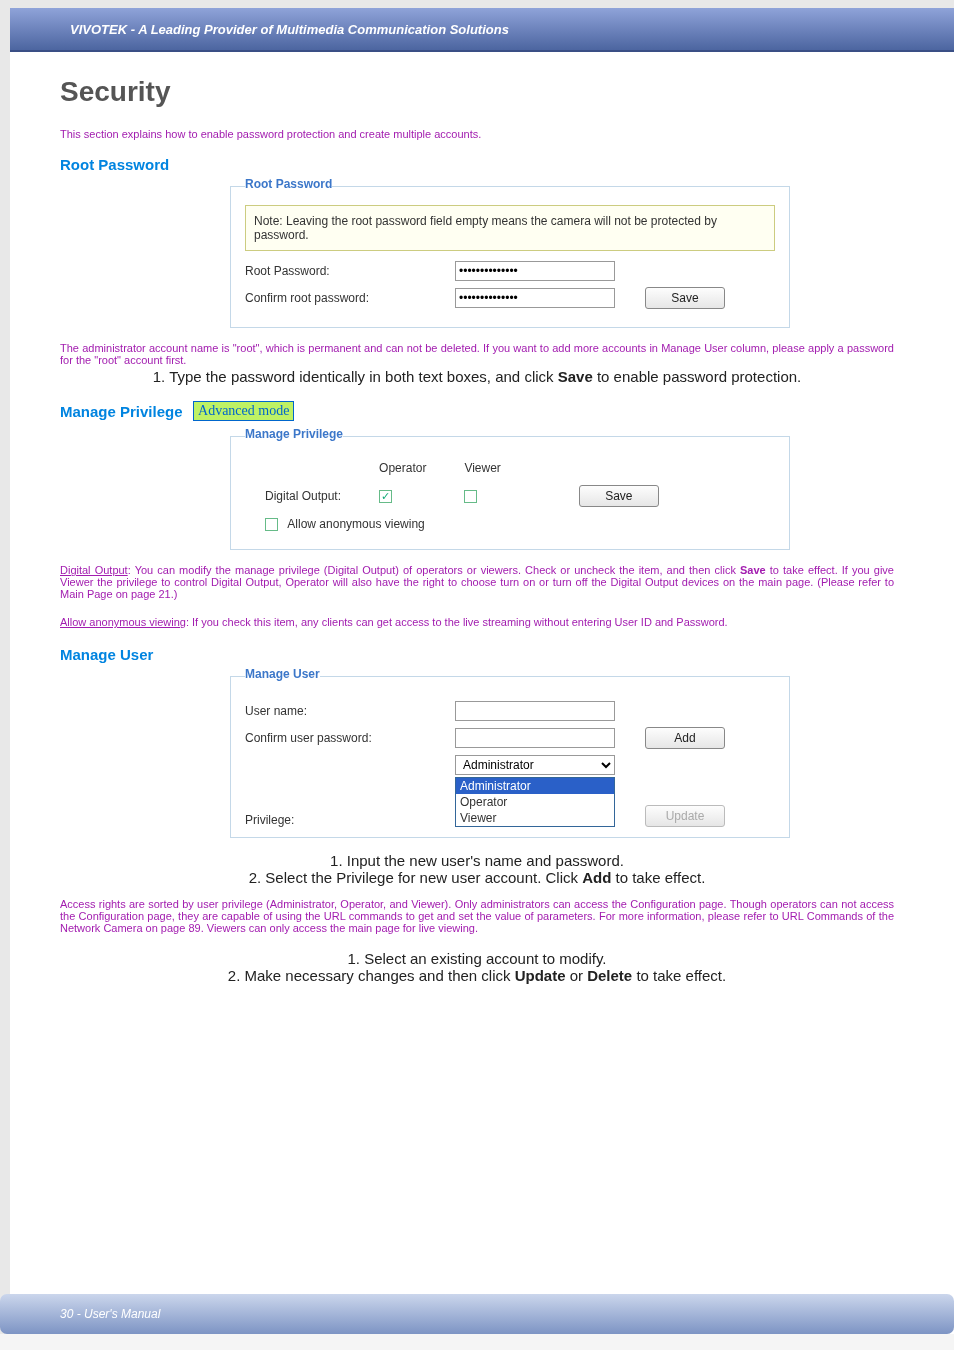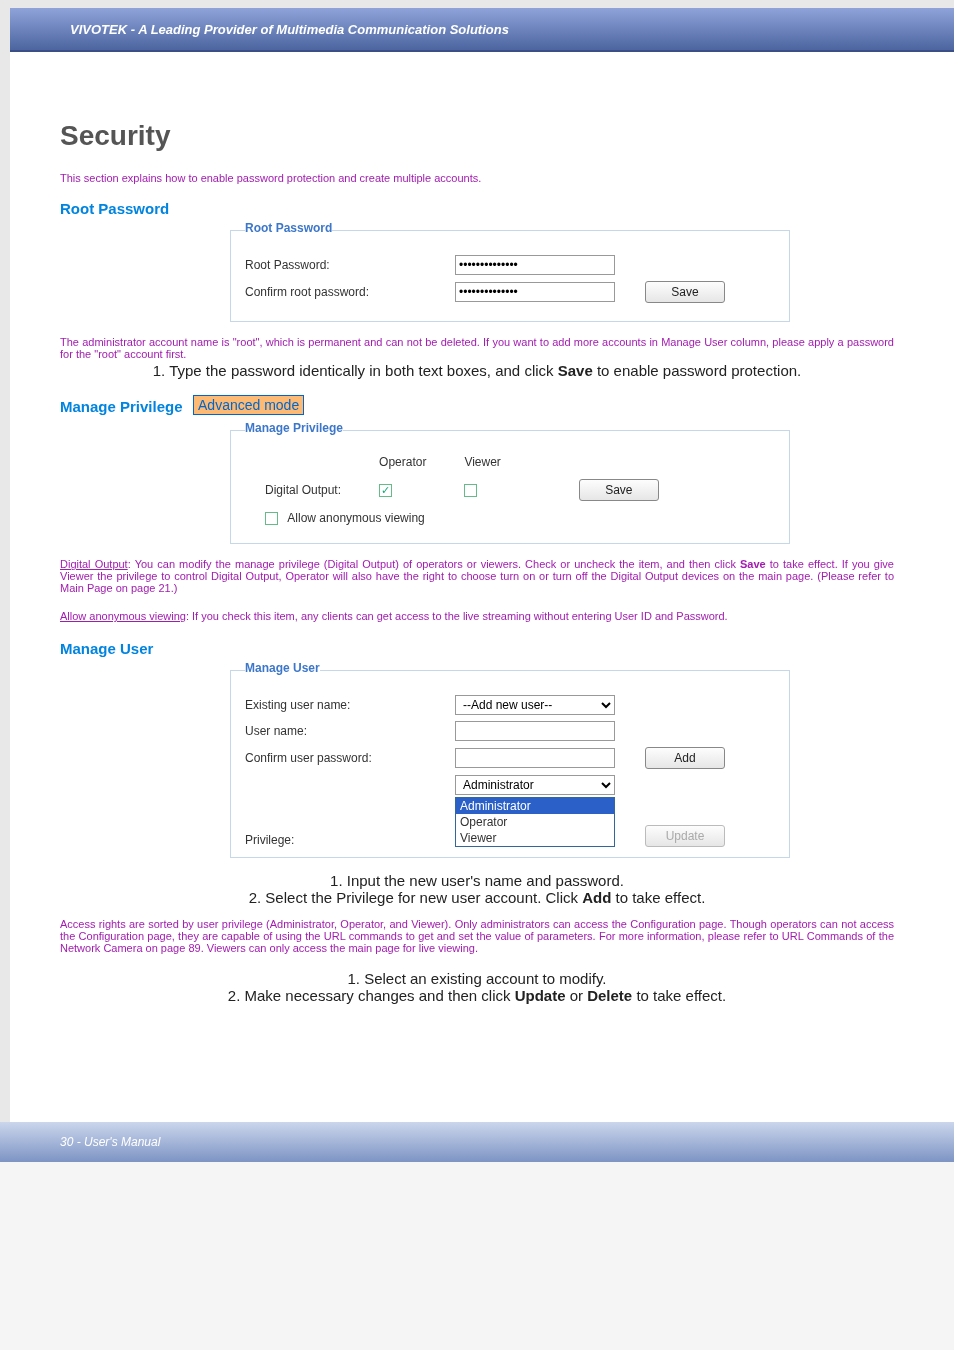--- a/index.html
+++ b/index.html
@@ -7,42 +7,41 @@
     width: 954px;
     height: 1350px;
     background: #f5f5f5;
     font-family: Arial, Helvetica, sans-serif;
     color: #222;
     position: relative;
   }
   .page {
     background: #fff;
     width: 954px;
-    height: 1162px;
+    height: 1334px;
     padding: 0;
     position: relative;
   }
   .topbar {
     height: 52px;
     background: linear-gradient(#8fa3d9 0%, #4c65a0 100%);
     border-top: 8px solid #e8e8e8;
     border-bottom: 2px solid #3a4f85;
     display: flex;
     align-items: center;
     padding-left: 70px;
   }
   .topbar-text {
     color: #fff;
     font-style: italic;
     font-weight: bold;
     font-size: 13px;
   }
   .content {
-    padding: 32px 60px 20px 60px;
-    margin-top: 36px;
+    padding: 24px 60px 20px 60px;
   }
   h1.sec-title {
     font-size: 28px;
     color: #555;
     font-weight: bold;
     margin-bottom: 20px;
   }
   .body-text {
     font-size: 11px;
     color: #a21caf;
@@ -88,39 +87,39 @@
   .winbtn {
     min-width: 80px; height: 22px; font-size: 12px;
     background: linear-gradient(#fdfdfd,#e6e6e6);
     border:1px solid #888; border-radius:3px; color:#222;
     display:inline-flex; align-items:center; justify-content:center;
     margin-left: 30px;
   }
   .winbtn.disabled { color:#aaa; border-color:#bbb; }
   .adv-badge {
     display:inline-block; border:1px solid #0066cc; color:#0066cc;
-    background:#fdba74; font-size:14px; padding:1px 4px; margin-left:6px;
-    position:relative; top:-2px;
+    background:#bef264; font-size:14px; padding:1px 4px; margin-left:6px;
+    position:relative; top:-2px;font-family:Liberation Serif, serif;
   }
   .priv-table { font-size:12px; color:#333; }
   .priv-table td { padding: 4px 18px; }
   .chk { width:13px; height:13px; border:1px solid #6b8; background:#fff; display:inline-block; vertical-align:middle; }
   .chk.on::after { content:"✓"; color:#1a7; font-size:11px; line-height:11px; display:block; text-align:center; }
   .select-expanded {
     border:1px solid #369; font-size:12px; width:160px; margin-top:2px;
   }
   .select-expanded .sel-opt { padding:1px 4px; }
   .select-expanded .sel-opt.hl { background:#2a60c8; color:#fff; }
   ol.steps, ul.steps { list-style:none; margin:2px 0 12px 0; font-size:15px;text-align:center; }
   .just { text-align: justify; }
   .uline { text-decoration: underline; }
   .footer {
     position:absolute; left:0; right:0; bottom:0;
     height:40px; background:linear-gradient(#cbd6ec,#7d94c4);
-    display:flex; align-items:center; padding-left:60px;
+    display:flex; align-items:center; padding-left:60px;border-radius:7px;
   }
   .footer-text { color:#fff; font-style:italic; font-size:12px; }
   .left-stripe {
     position:absolute; left:0; top:0; bottom:0; width:10px; background:#e8e8e8;
   }
 </style>
 </head>
 <body>
 
 <div class="page">
@@ -130,20 +129,21 @@
     <span class="topbar-text">VIVOTEK - A Leading Provider of Multimedia Communication Solutions</span>
   </div>
 
   <div class="content">
     <h1 class="sec-title">Security</h1>
     <p class="body-text">This section explains how to enable password protection and create multiple accounts.</p>
 
     <div class="sub-head">Root Password</div>
     <fieldset class="panel">
       <legend class="panel-legend">Root Password</legend>
+      <div class="hint">Note: Leaving the root password field empty means the camera will not be protected by password.</div>
       <div class="row">
         <span class="lbl">Root Password:</span>
         <input type="password" value="••••••••••••••" style="">
       </div>
       <div class="row">
         <span class="lbl">Confirm root password:</span>
         <input type="password" value="••••••••••••••" style="">
         <button class="winbtn">Save</button>
       </div>
     </fieldset>
@@ -189,24 +189,20 @@
       <span class="uline">Digital Output</span><span>: You can modify the manage privilege (Digital Output) of operators or viewers. Check or uncheck the item, and then click </span><b>Save</b><span> to take effect. If you give Viewer the privilege to control Digital Output, Operator will also have the right to choose turn on or turn off the Digital Output devices on the main page. (Please refer to Main Page on page 21.)</span>
     </p>
     <p class="body-text just">
       <span class="uline">Allow anonymous viewing</span><span>: If you check this item, any clients can get access to the live streaming without entering User ID and Password.</span>
     </p>
 
     <div class="sub-head" style="margin-top:18px">Manage User</div>
     <fieldset class="panel" style="padding-bottom:4px">
       <legend class="panel-legend">Manage User</legend>
       <div class="row">
-        <span class="lbl">Existing user name:</span>
-        <select><option>--Add new user--</option></select>
-      </div>
-      <div class="row">
         <span class="lbl">User name:</span>
         <input type="text" style="">
       </div>
       <div class="row">
         <span class="lbl">Confirm user password:</span>
         <input type="password" style="">
         <button class="winbtn">Add</button>
       </div>
       <div class="row" style="align-items:flex-end">
         <span class="lbl">Privilege:</span>

